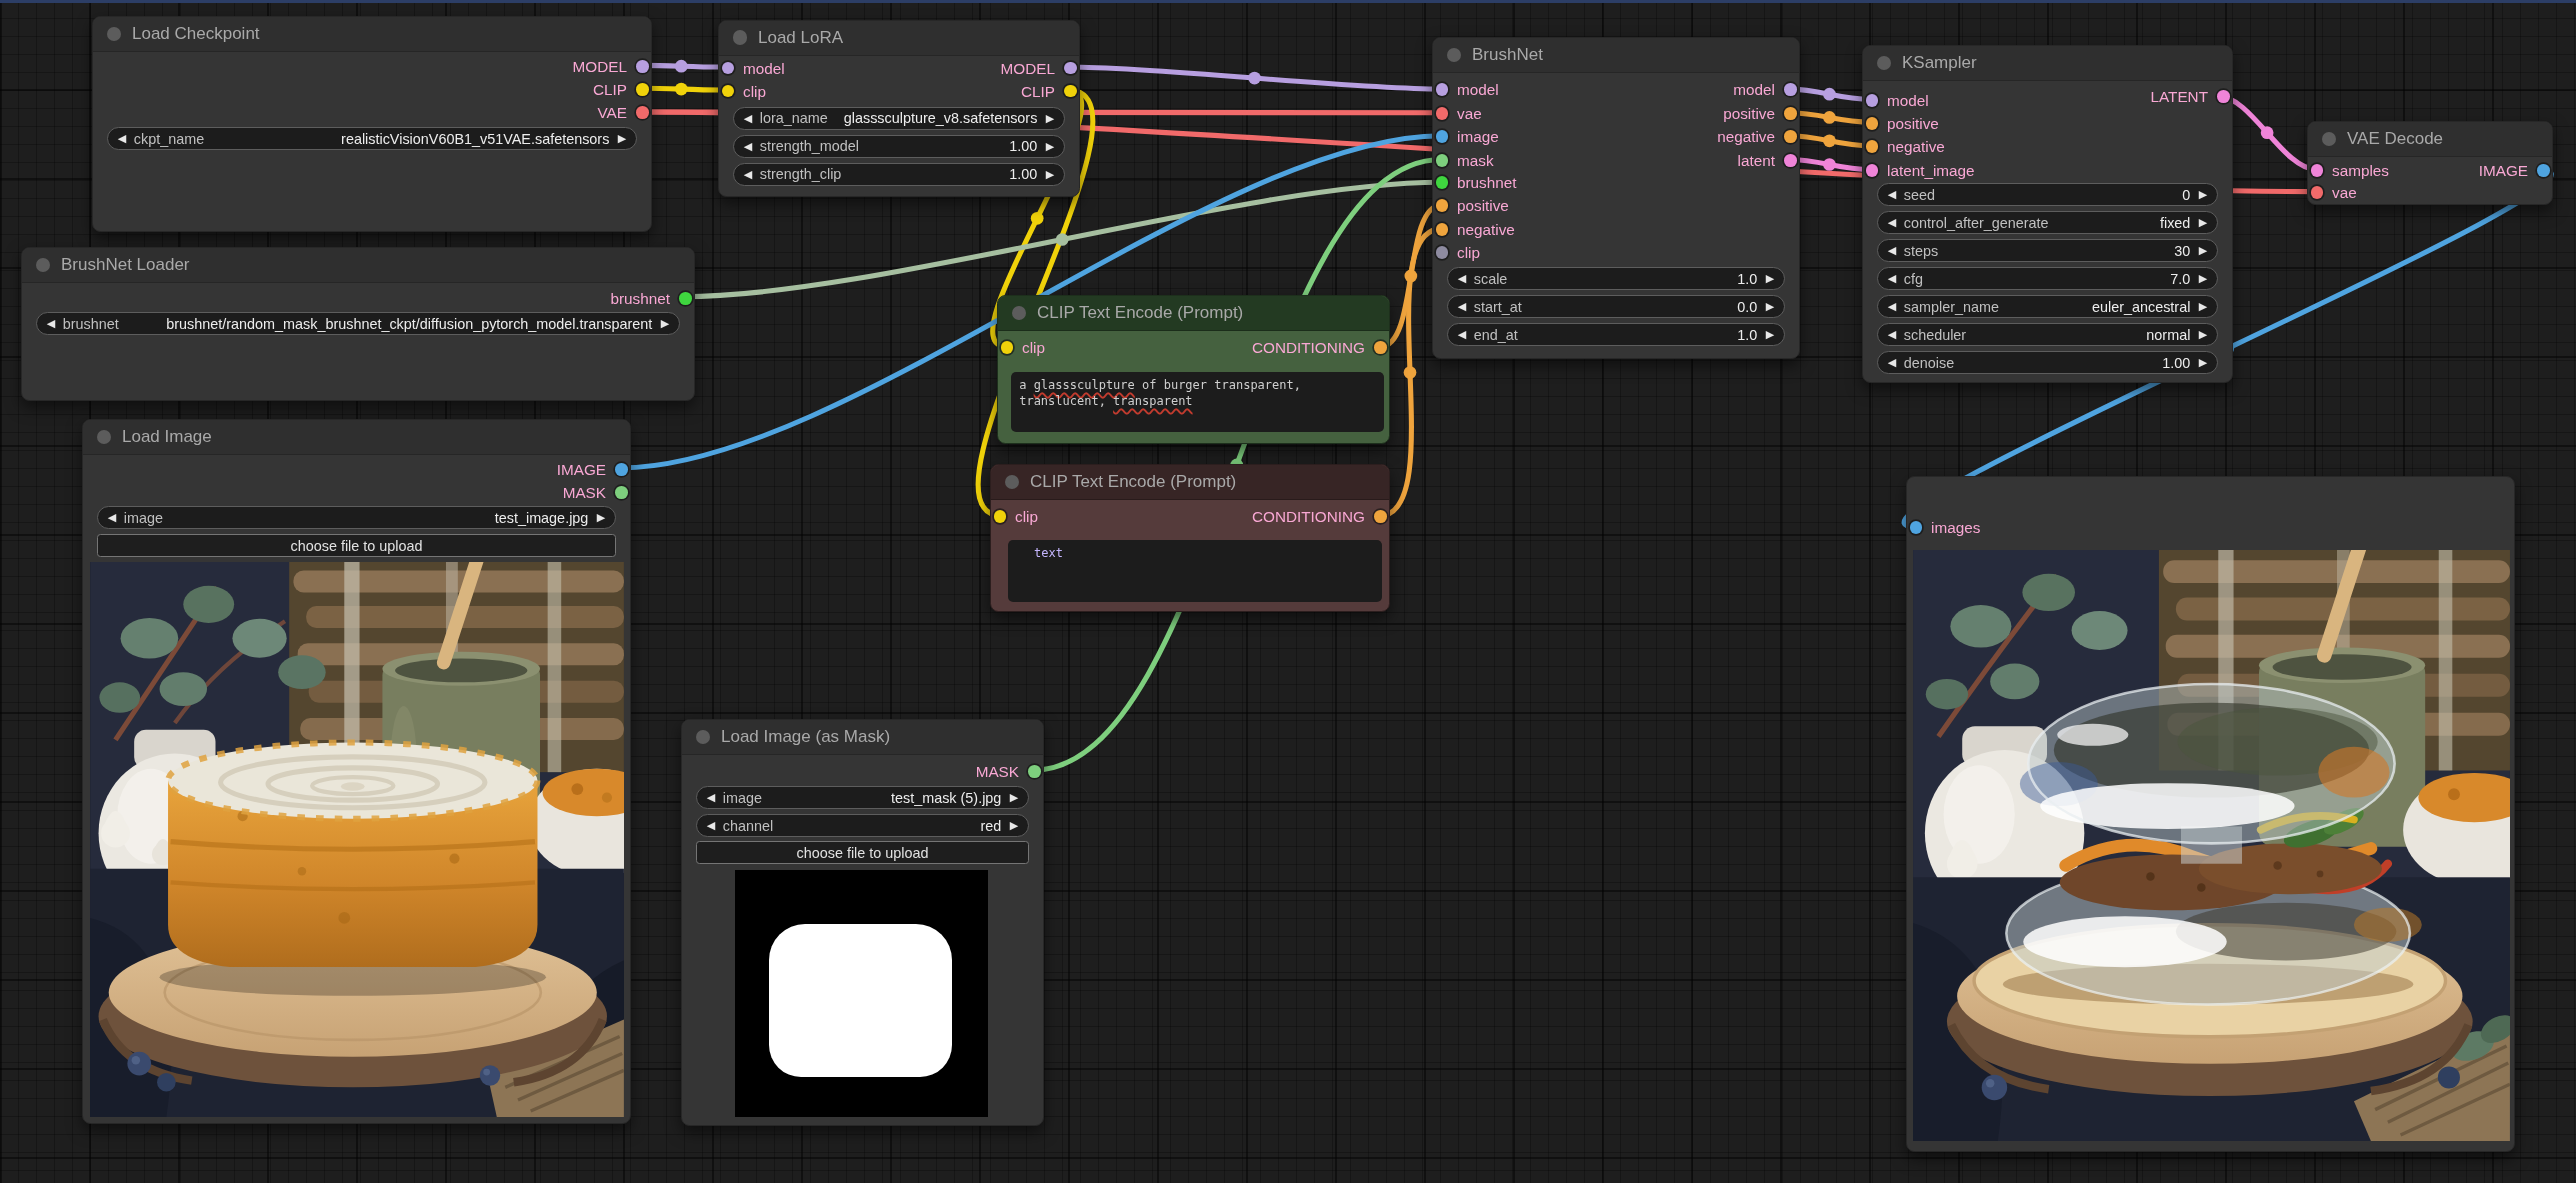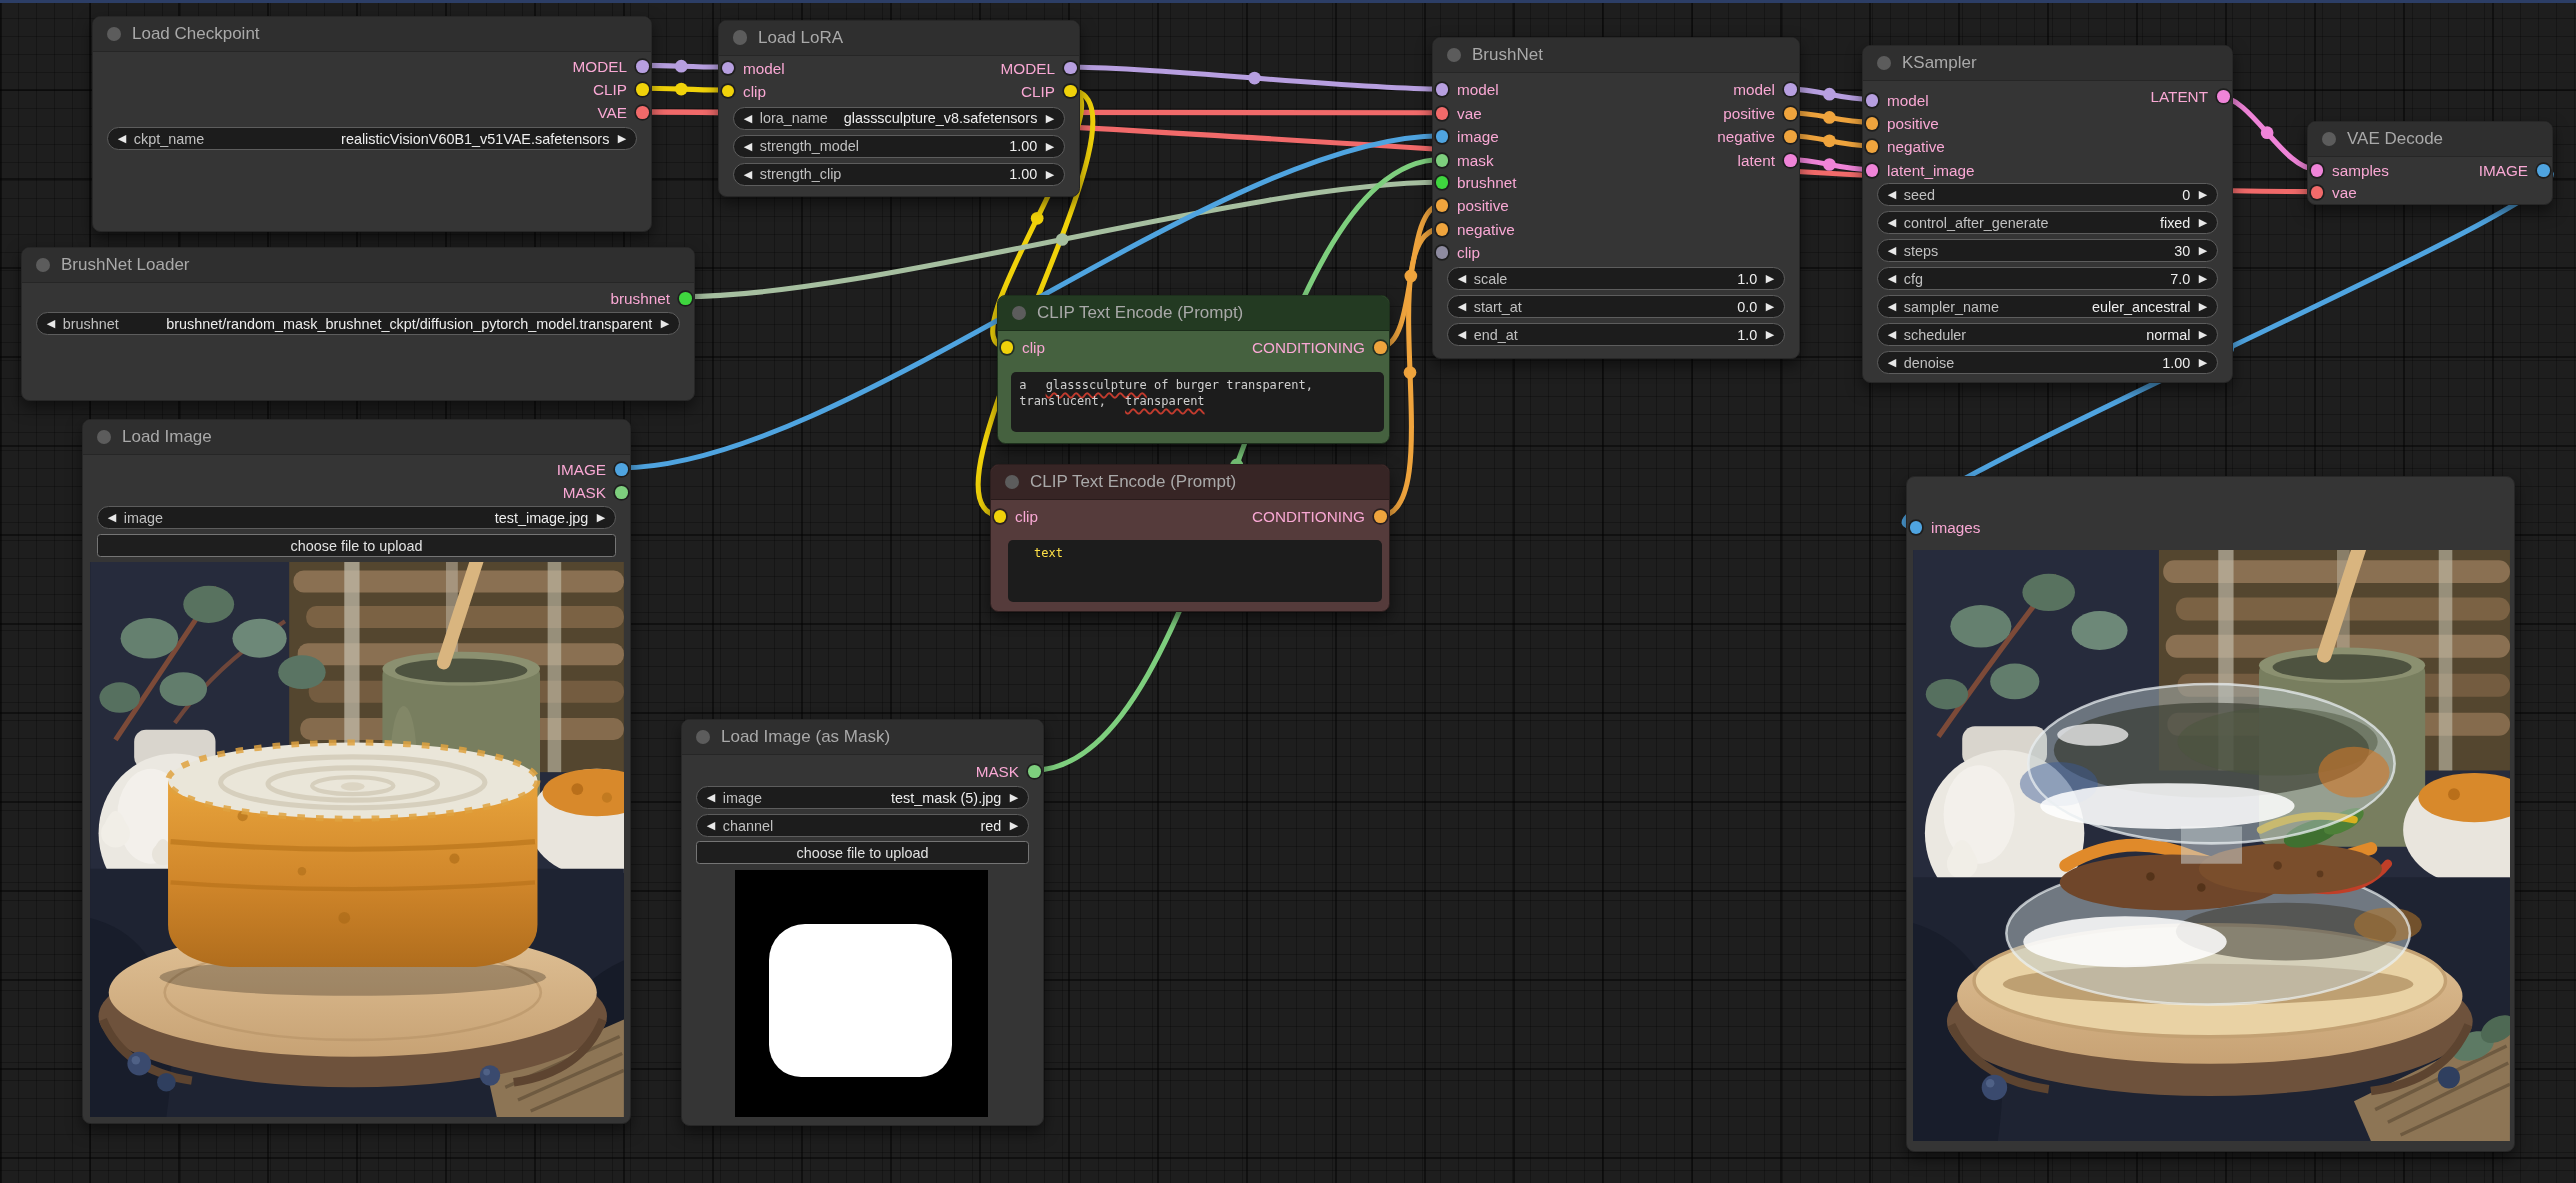--- a/index.html
+++ b/index.html
@@ -53,22 +53,22 @@
     position:absolute;left:14.4px;right:14.4px;height:23px;box-sizing:border-box;
     background:#1e1e1e;border:1.7px solid #757575;border-radius:3.4px;
     display:flex;align-items:center;justify-content:center;
     font-size:14.4px;color:#e2e2e2;
   }
   .prompt{
     position:absolute;box-sizing:border-box;background:#1c1c1c;border-radius:5.1px;
     padding:6px 8.5px;font-family:"DejaVu Sans Mono",monospace;font-size:12px;
     line-height:1.32;color:#cfcfcf;overflow:hidden;white-space:pre-wrap;word-break:break-word;
   }
-  .prompt.placeholder{color:#fde047;padding-left:26px;}
-  .misspell{text-decoration:underline;text-decoration-style:wavy;text-decoration-color:#c23b2e;text-decoration-thickness:1.7px;text-underline-offset:2.5px;margin-left:12px;}
+  .prompt.placeholder{color:#c4b5fd;padding-left:26px;}
+  .misspell{text-decoration:underline;text-decoration-style:wavy;text-decoration-color:#c23b2e;text-decoration-thickness:1.7px;text-underline-offset:2.5px;}
   .photo{position:absolute;overflow:hidden;background:#000;}
   .photo svg{display:block;}
   .maskpreview{position:absolute;background:#000;}
   .maskblob{position:absolute;background:#fff;border-radius:36px 36px 32px 32px;}
 </style>
 </head>
 <body>
 
 <div id="canvas">
   <div id="topstrip"></div>

